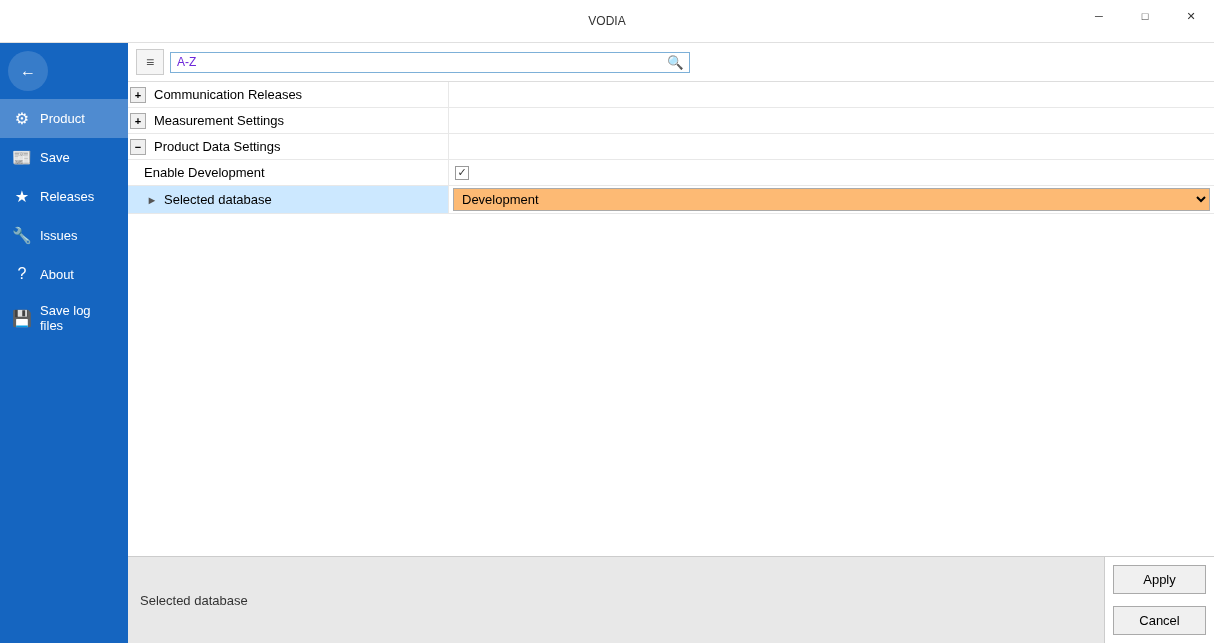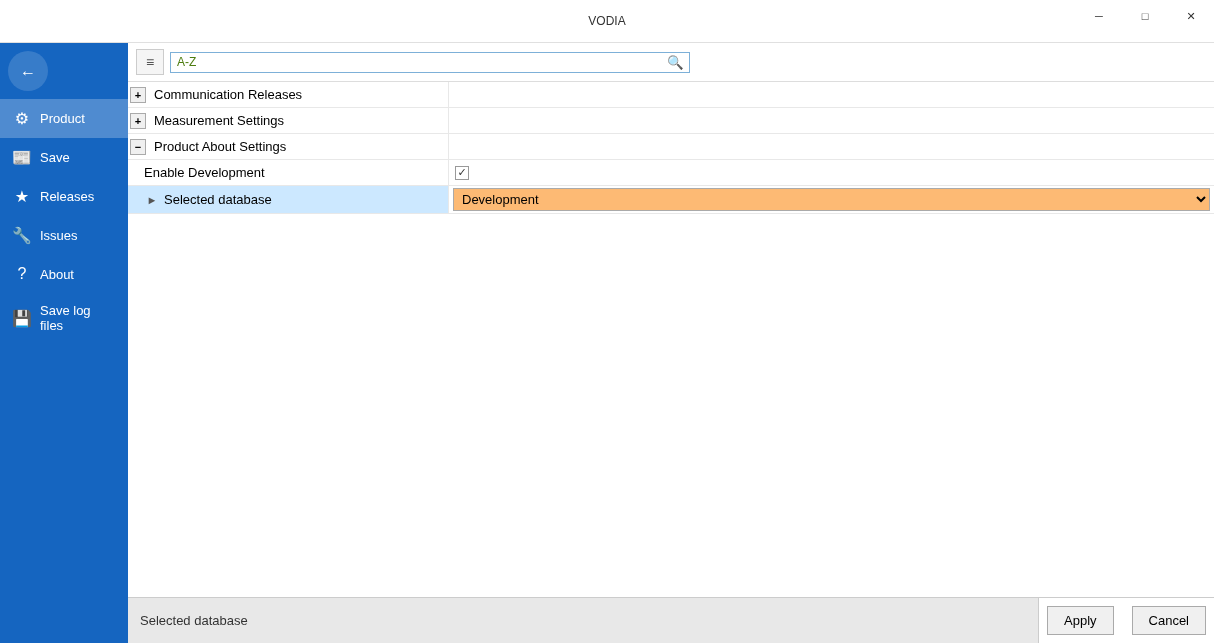--- a/index.html
+++ b/index.html
@@ -96,21 +96,21 @@
     }
     .db-select-wrapper select { flex: 1; border: none; outline: none; background: transparent; padding: 2px 4px; font-size: 13px; }
     .btn-apply, .btn-cancel {
       padding: 6px 16px; border: 1px solid #aaa; background: #f0f0f0;
       cursor: pointer; font-size: 13px; text-align: center;
     }
 
     
     .bottom-area { display: flex; border-top: 1px solid #ccc; background: #e8e8e8; }
     .bottom-status { flex: 1; padding: 8px 12px; font-size: 13px; color: #333; display: flex; align-items: center; }
-    .bottom-buttons { display: flex; flex-direction: row; gap: 18px; padding: 8px; background: #fff; border-left: 1px solid #ccc; min-width: 110px; justify-content: center; }
+    .bottom-buttons { display: flex; flex-direction: column; gap: 12px; padding: 8px; background: #fff; border-left: 1px solid #ccc; min-width: 110px; justify-content: center; }
   </style>
 </head>
 <body>
 
 <div class="title-bar">
   <span class="title-bar-title">VODIA</span>
   <div class="title-bar-controls">
     <button class="title-bar-btn">─</button>
     <button class="title-bar-btn">□</button>
     <button class="title-bar-btn close">✕</button>
@@ -148,21 +148,21 @@
     </div>
   </div>
 
   <div class="content-area">
 
     <div class="toolbar">
       <button class="toolbar-list-btn">
         <span>≡</span>
       </button>
       <div class="search-box-wrapper">
-        <span style="padding: 2px 6px; font-size:12px; color:#4d7c0f; display:flex; align-items:center;">A-Z</span>
+        <span style="padding: 2px 6px; font-size:12px; color:#6d28d9; display:flex; align-items:center;">A-Z</span>
         <input class="search-input" type="text" style="">
         <button class="search-icon-btn">
           <span>🔍</span>
         </button>
       </div>
     </div>
 
     <div class="settings-panel">
 
       <div class="tree-row row-normal">
@@ -177,21 +177,21 @@
         <div class="tree-cell tree-cell-label">
           <span class="expand-btn">+</span>
           <span>Measurement Settings</span>
         </div>
         <div class="tree-cell tree-cell-value"></div>
       </div>
 
       <div class="tree-row row-normal">
         <div class="tree-cell tree-cell-label">
           <span class="expand-btn">−</span>
-          <span>Product About Settings</span>
+          <span>Product Data Settings</span>
         </div>
         <div class="tree-cell tree-cell-value"></div>
       </div>
 
       <div class="tree-row row-normal">
         <div class="tree-cell tree-cell-label indent-1">
           <span>Enable Development</span>
         </div>
         <div class="tree-cell tree-cell-value">
           <div class="cb checked">✓</div>

